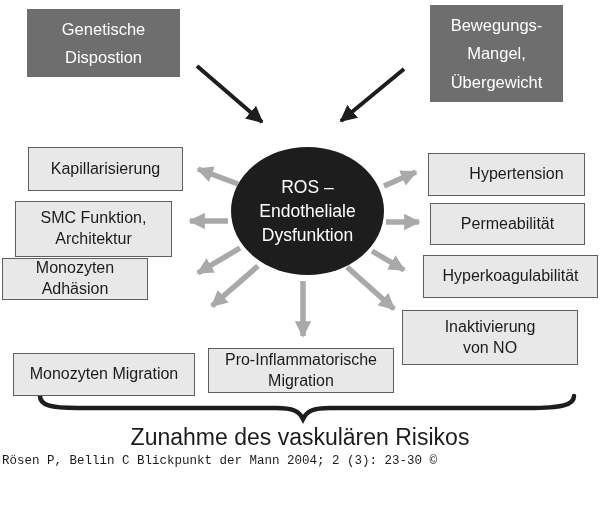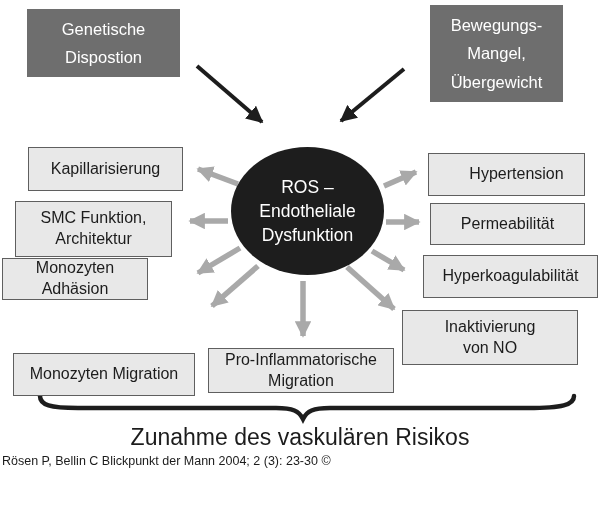--- a/index.html
+++ b/index.html
@@ -70,20 +70,21 @@
     width: 600px;
     text-align: center;
     font-size: 23px;
     color: var(--text, #1c1c1c);
   }
   .citation {
     position: absolute;
     left: 2px; top: 454px;
     font-size: 12.5px;
     color: var(--text, #1c1c1c);
+    font-family: Liberation Mono, monospace;
   }
   .gray-line  { stroke: var(--gray-arrow, #a9a9a9); stroke-width: 5.5; }
   .black-line { stroke: var(--black-arrow, #1d1d1d); stroke-width: 4; }
   .brace-path { stroke: var(--black-arrow, #1d1d1d); stroke-width: 4.5; fill: none; stroke-linecap: round; }
 </style>
 </head>
 <body>
 
 <div class="stage">
 

